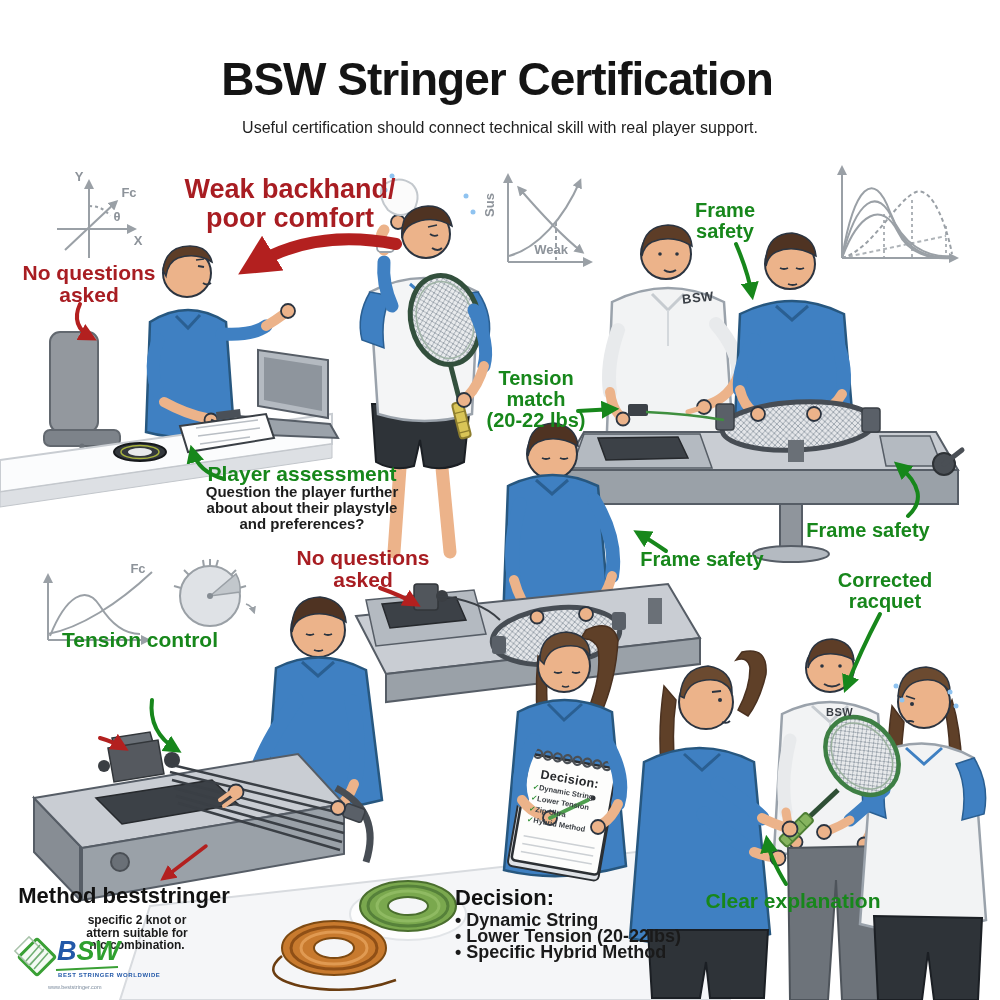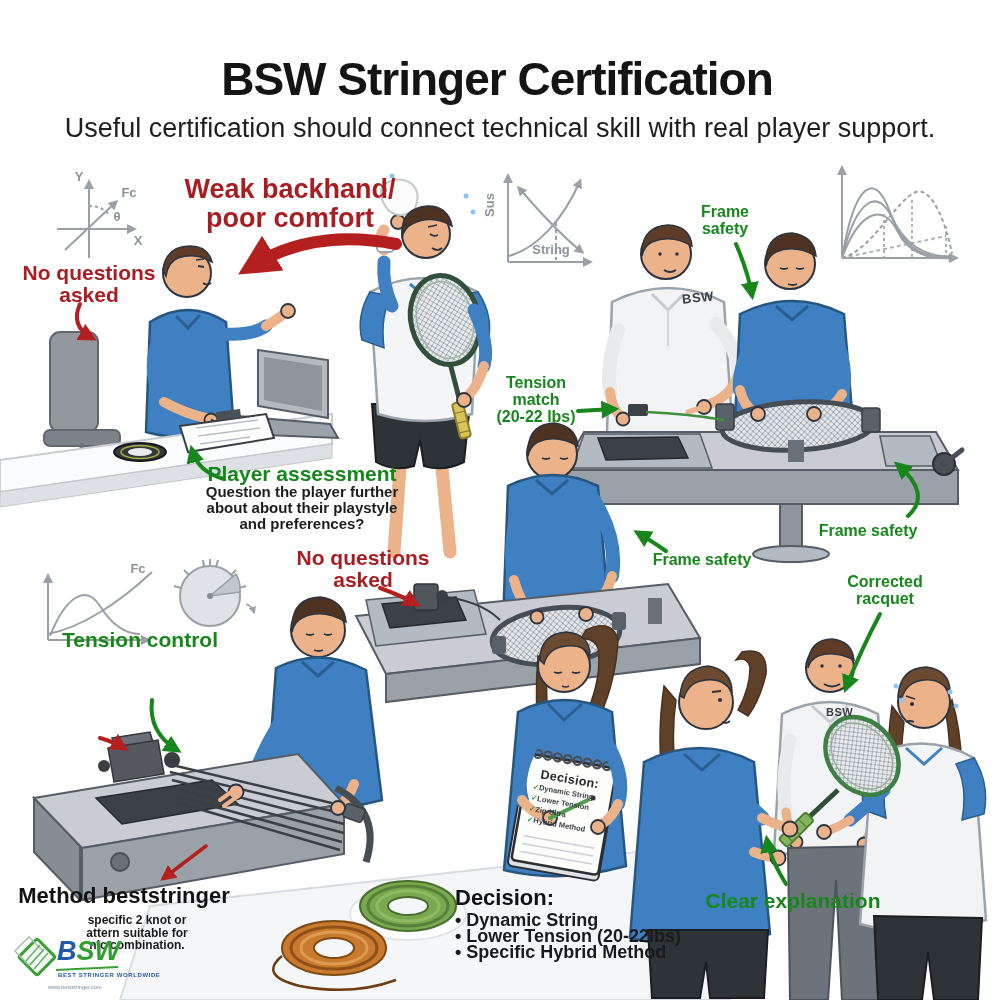--- a/index.html
+++ b/index.html
@@ -3,24 +3,24 @@
 <meta charset="utf-8">
 <style>
 *{margin:0;padding:0;box-sizing:border-box}
 html,body{width:1000px;height:1000px;background:#fff}
 body{position:relative;font-family:"Liberation Sans",sans-serif;overflow:hidden}
 #stage{position:absolute;left:0;top:0;width:1000px;height:916px}
 #art{position:absolute;left:0;top:0}
 .txt{position:absolute;transform:translate(-50%,-50%);text-align:center;white-space:pre-line;line-height:1.06}
 .tl{position:absolute;text-align:left;white-space:pre-line;line-height:1.06}
 .t-title{font-size:46px;font-weight:bold;color:#141414;letter-spacing:-1px;white-space:nowrap}
-.t-sub{font-size:27px;color:#1e1e1e;white-space:nowrap}
+.t-sub{font-size:16px;color:#1e1e1e;white-space:nowrap}
 .ann-red{color:#a81d22;font-weight:bold;font-size:21px}
 .ann-red-big{color:#a81d22;font-weight:bold;font-size:27px}
-.ann-green{color:#17871b;font-weight:bold;font-size:16px}
+.ann-green{color:#17871b;font-weight:bold;font-size:20px}
 .ann-green-h{color:#17871b;font-weight:bold;font-size:21px}
 .body-txt{color:#1d1d1d;font-weight:bold;font-size:15px}
 .blk-h{color:#121212;font-weight:bold;font-size:22px}
 .blk-b{color:#1a1a1a;font-weight:bold;font-size:12px}
 .dec-item{color:#1a1a1a;font-weight:bold;font-size:18px;white-space:nowrap}
 .dec-item::before{content:"• "}
 .chart-lab{position:absolute;color:#8d939a;font-size:13px;font-weight:bold}
 .rot90{transform:translate(-50%,-50%) rotate(-90deg)}
 .shirt-lab{position:absolute;color:#3a3f46;font-weight:bold;font-size:13px;letter-spacing:.5px}
 .notepad-txt{position:absolute;left:523px;top:772px;width:86px;transform:rotate(10deg);text-align:center}
@@ -486,21 +486,21 @@
 <div class="tl blk-h" style="left:455px;top:886px">Decision:</div>
 <div class="tl dec-item" style="left:455px;top:911px">Dynamic String</div>
 <div class="tl dec-item" style="left:455px;top:927px">Lower Tension (20-22lbs)</div>
 <div class="tl dec-item" style="left:455px;top:943px">Specific Hybrid Method</div>
 
 <div class="txt chart-lab" style="left:79px;top:177px">Y</div>
 <div class="txt chart-lab" style="left:138px;top:241px">X</div>
 <div class="txt chart-lab" style="left:129px;top:193px">Fc</div>
 <div class="txt chart-lab" style="left:117px;top:217px">θ</div>
 <div class="txt chart-lab rot90" style="left:490px;top:205px">Sus</div>
-<div class="txt chart-lab" style="left:551px;top:250px">String</div>
+<div class="txt chart-lab" style="left:551px;top:250px">Weak</div>
 <div class="txt chart-lab" style="left:138px;top:569px">Fc</div>
 
 <div class="shirt-lab" style="left:682px;top:290px;transform:rotate(-6deg)">BSW</div>
 <div class="shirt-lab" style="left:826px;top:706px;font-size:11px">BSW</div>
 
 <div class="notepad-txt">
   <div class="np-h">Decision:</div>
   <div class="np-item">Dynamic String</div>
   <div class="np-item">Lower Tension</div>
   <div class="np-item">Zip-Ultra</div>

